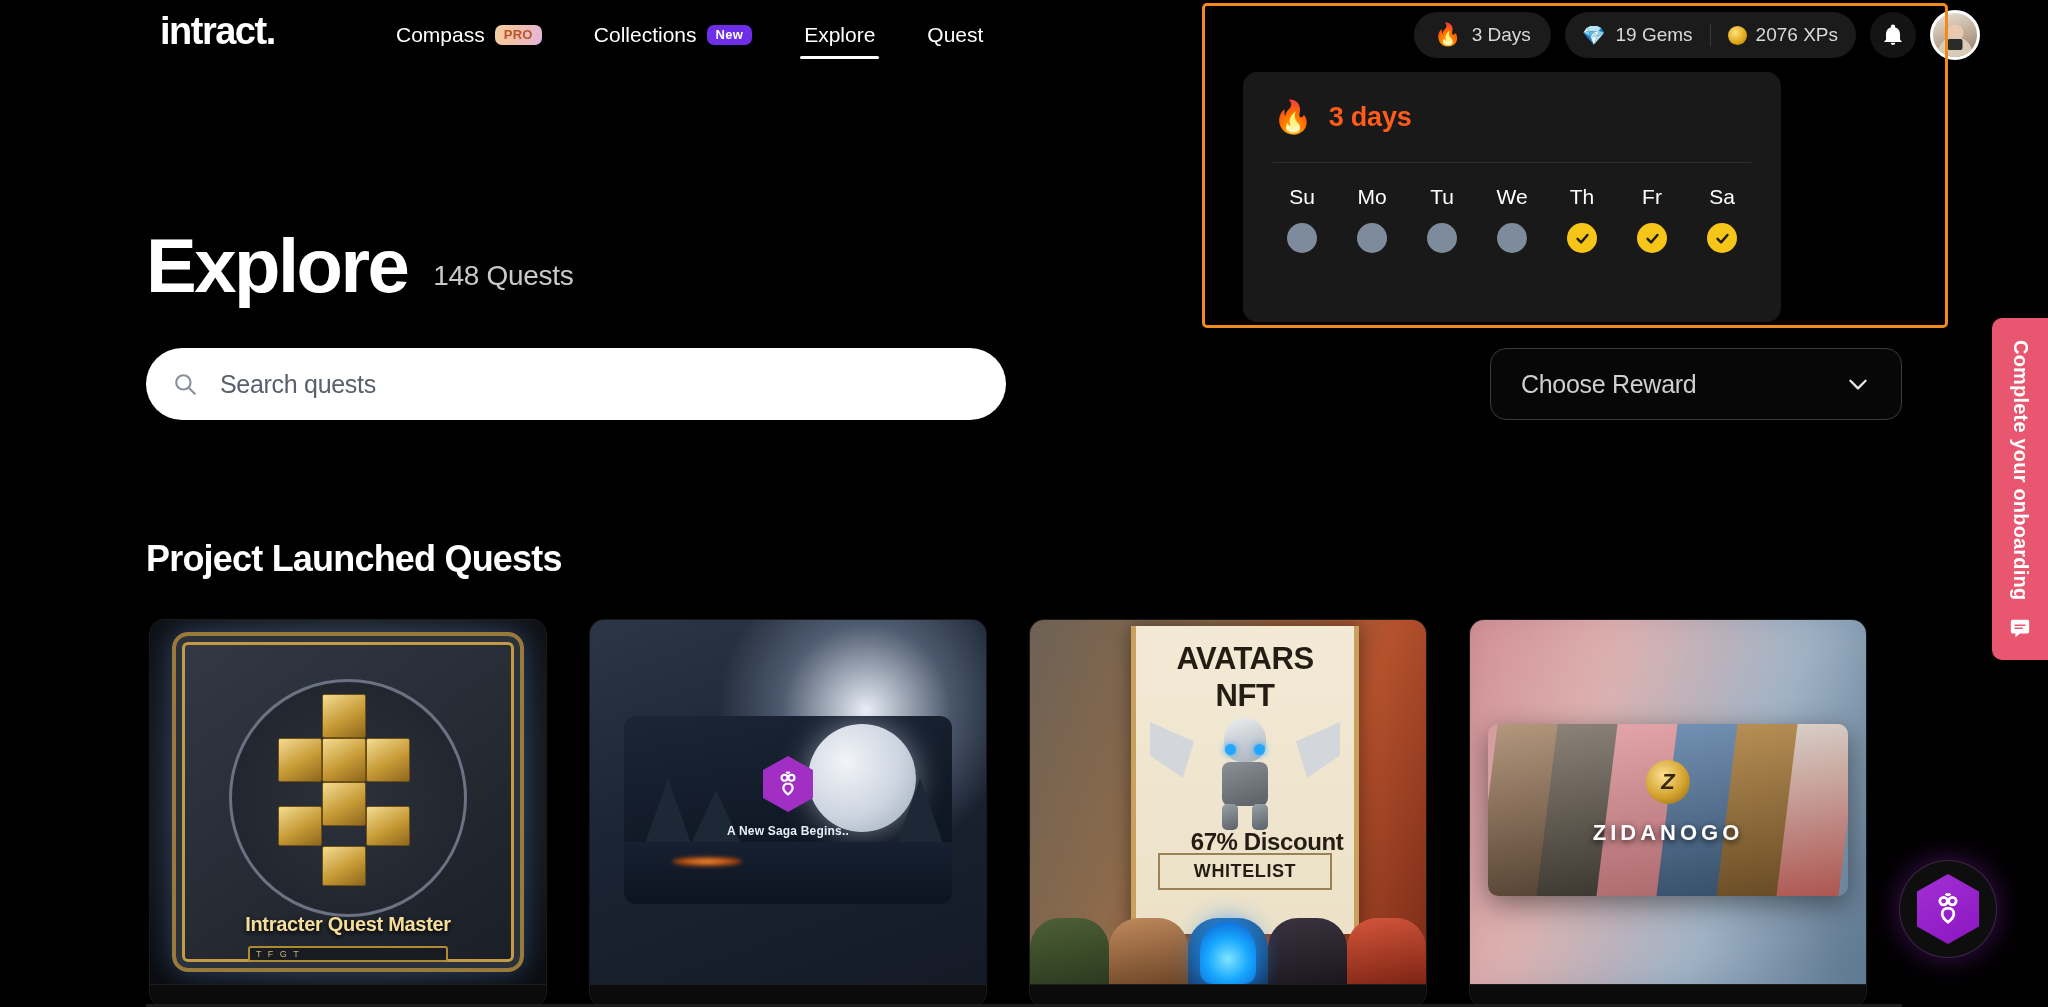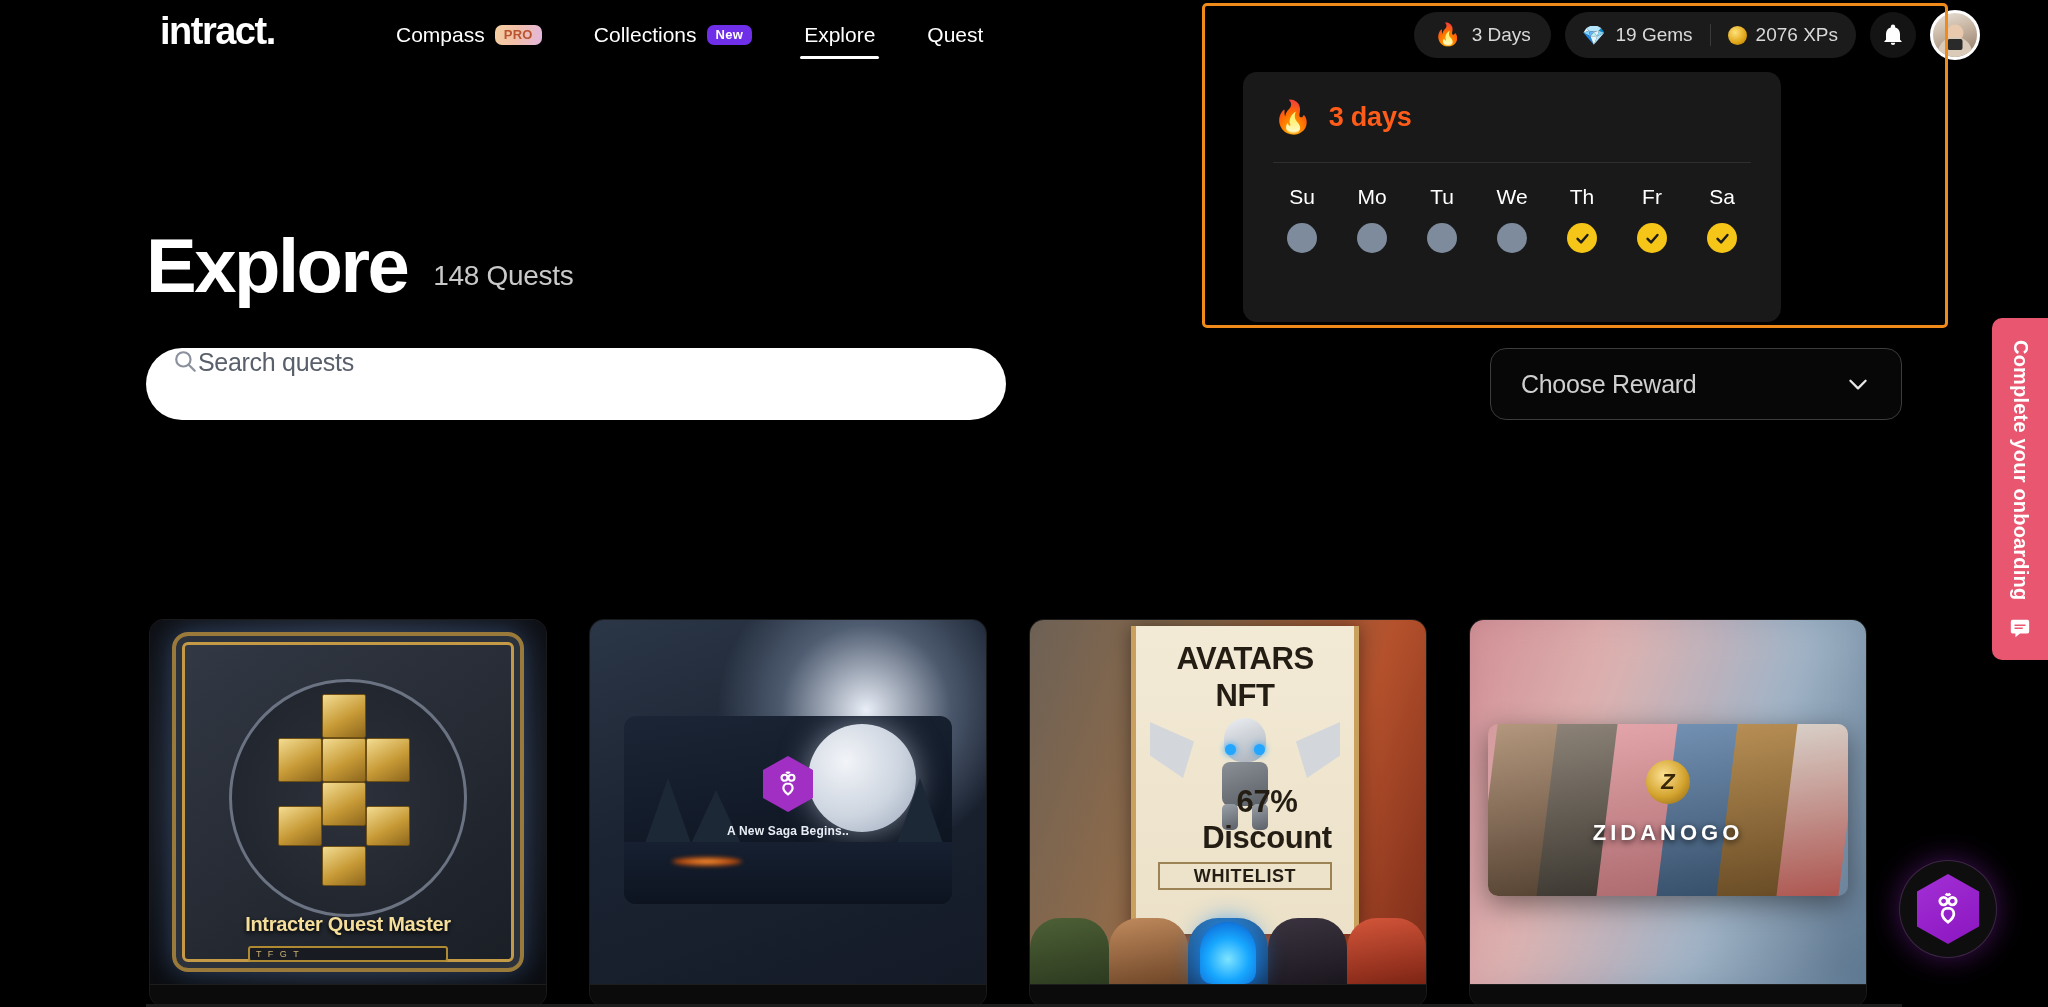--- a/index.html
+++ b/index.html
@@ -107,22 +107,22 @@
   
   .title-row {
     position:absolute; left:146px; top:228px;
     display:flex; align-items:flex-end; gap:26px;
   }
   .page-title { font-size:76px; font-weight:700; letter-spacing:-2.5px; color:#ffffff; line-height:1; }
   .quest-count { font-size:28px; color:#c9c9c9; padding-bottom:12px; letter-spacing:-.3px; }
 
   .search-box {
     position:absolute; left:146px; top:348px; width:860px; height:72px;
-    background:#ffffff; border-radius:36px; display:flex; align-items:flex-start;
-    padding:0 26px; cursor:text;
+    background:#ffffff; border-radius:36px; display:flex; align-items:center;
+    padding:0 26px; gap:22px; cursor:text;
   }
   .search-ph { font-size:25px; color:#59606b; letter-spacing:-.3px; }
 
   .reward-select {
     position:absolute; left:1490px; top:348px; width:412px; height:72px;
     background:#070707; border:1px solid #3c3c3c; border-radius:16px;
     display:flex; align-items:center; justify-content:space-between;
     padding:0 30px; cursor:pointer;
   }
   .reward-lbl { font-size:25px; color:#cfcfcf; letter-spacing:-.3px; }
@@ -224,23 +224,23 @@
   .m3 .bot .eye { position:absolute; top:26px; width:11px; height:11px; border-radius:50%;
     background:#24a6ff; box-shadow:0 0 7px #24a6ff; }
   .m3 .bot .torso { position:absolute; left:50%; transform:translateX(-50%); top:44px;
     width:46px; height:44px; border-radius:8px;
     background:linear-gradient(160deg,#8b8f96,#5a5f66); }
   .m3 .bot .leg { position:absolute; top:86px; width:16px; height:26px; border-radius:5px;
     background:linear-gradient(160deg,#9aa0a8,#5c6169); }
   .m3 .wing { position:absolute; top:96px; width:44px; height:56px; background:#cfd5dd;
     clip-path:polygon(0 0,100% 35%,75% 100%,0 60%); opacity:.9; }
   .m3 .disc-txt { position:absolute; left:0; right:0; bottom:78px; text-align:center;
-    font-size:31px; font-weight:700; color:#241d14; letter-spacing:-.4px;padding-left:44px; }
+    font-size:24px; font-weight:700; color:#241d14; letter-spacing:-.4px;padding-left:44px; }
   .m3 .wl {
-    position:absolute; left:22px; right:22px; bottom:44px; height:28px;
+    position:absolute; left:22px; right:22px; bottom:44px; height:37px;
     border:2px solid #9c8355; display:flex; align-items:center; justify-content:center;
     font-size:18px; font-weight:700; color:#241d14; letter-spacing:.6px;
   }
   .m3 .chars { position:absolute; left:0; right:0; bottom:0; height:66px; display:flex; }
   .m3 .chars i { flex:1; height:100%; border-radius:30px 30px 0 0; }
   .m3 .blueflame {
     position:absolute; left:50%; bottom:0; transform:translateX(-50%);
     width:56px; height:62px; border-radius:28px 28px 12px 12px;
     background:radial-gradient(circle at 50% 60%, #7fe4ff 0%, #17a7ff 45%, #0b56c8 100%);
     box-shadow:0 0 26px #1a8fff;
@@ -415,20 +415,21 @@
     <span class="search-ph">Search quests</span>
   </div>
 
   <div class="reward-select">
     <span class="reward-lbl">Choose Reward</span>
     <svg width="26" height="26" viewBox="0 0 24 24" fill="none" stroke="#e8e8e8" stroke-width="2.1" stroke-linecap="round" stroke-linejoin="round">
         <polyline points="5,9 12,16 19,9"></polyline>
       </svg>
   </div>
 
+  <div class="section-title">Project Launched Quests</div>
 
   <div class="cards">
 
     <div class="card">
       <div class="card-media m1">
         <div class="frame"></div>
         <div class="disc"></div>
         <div class="cube" style="left:172px;top:74px;width:44px;height:44px;"></div>
         <div class="cube" style="left:128px;top:118px;width:44px;height:44px;"></div>
         <div class="cube" style="left:172px;top:118px;width:44px;height:44px;"></div>

